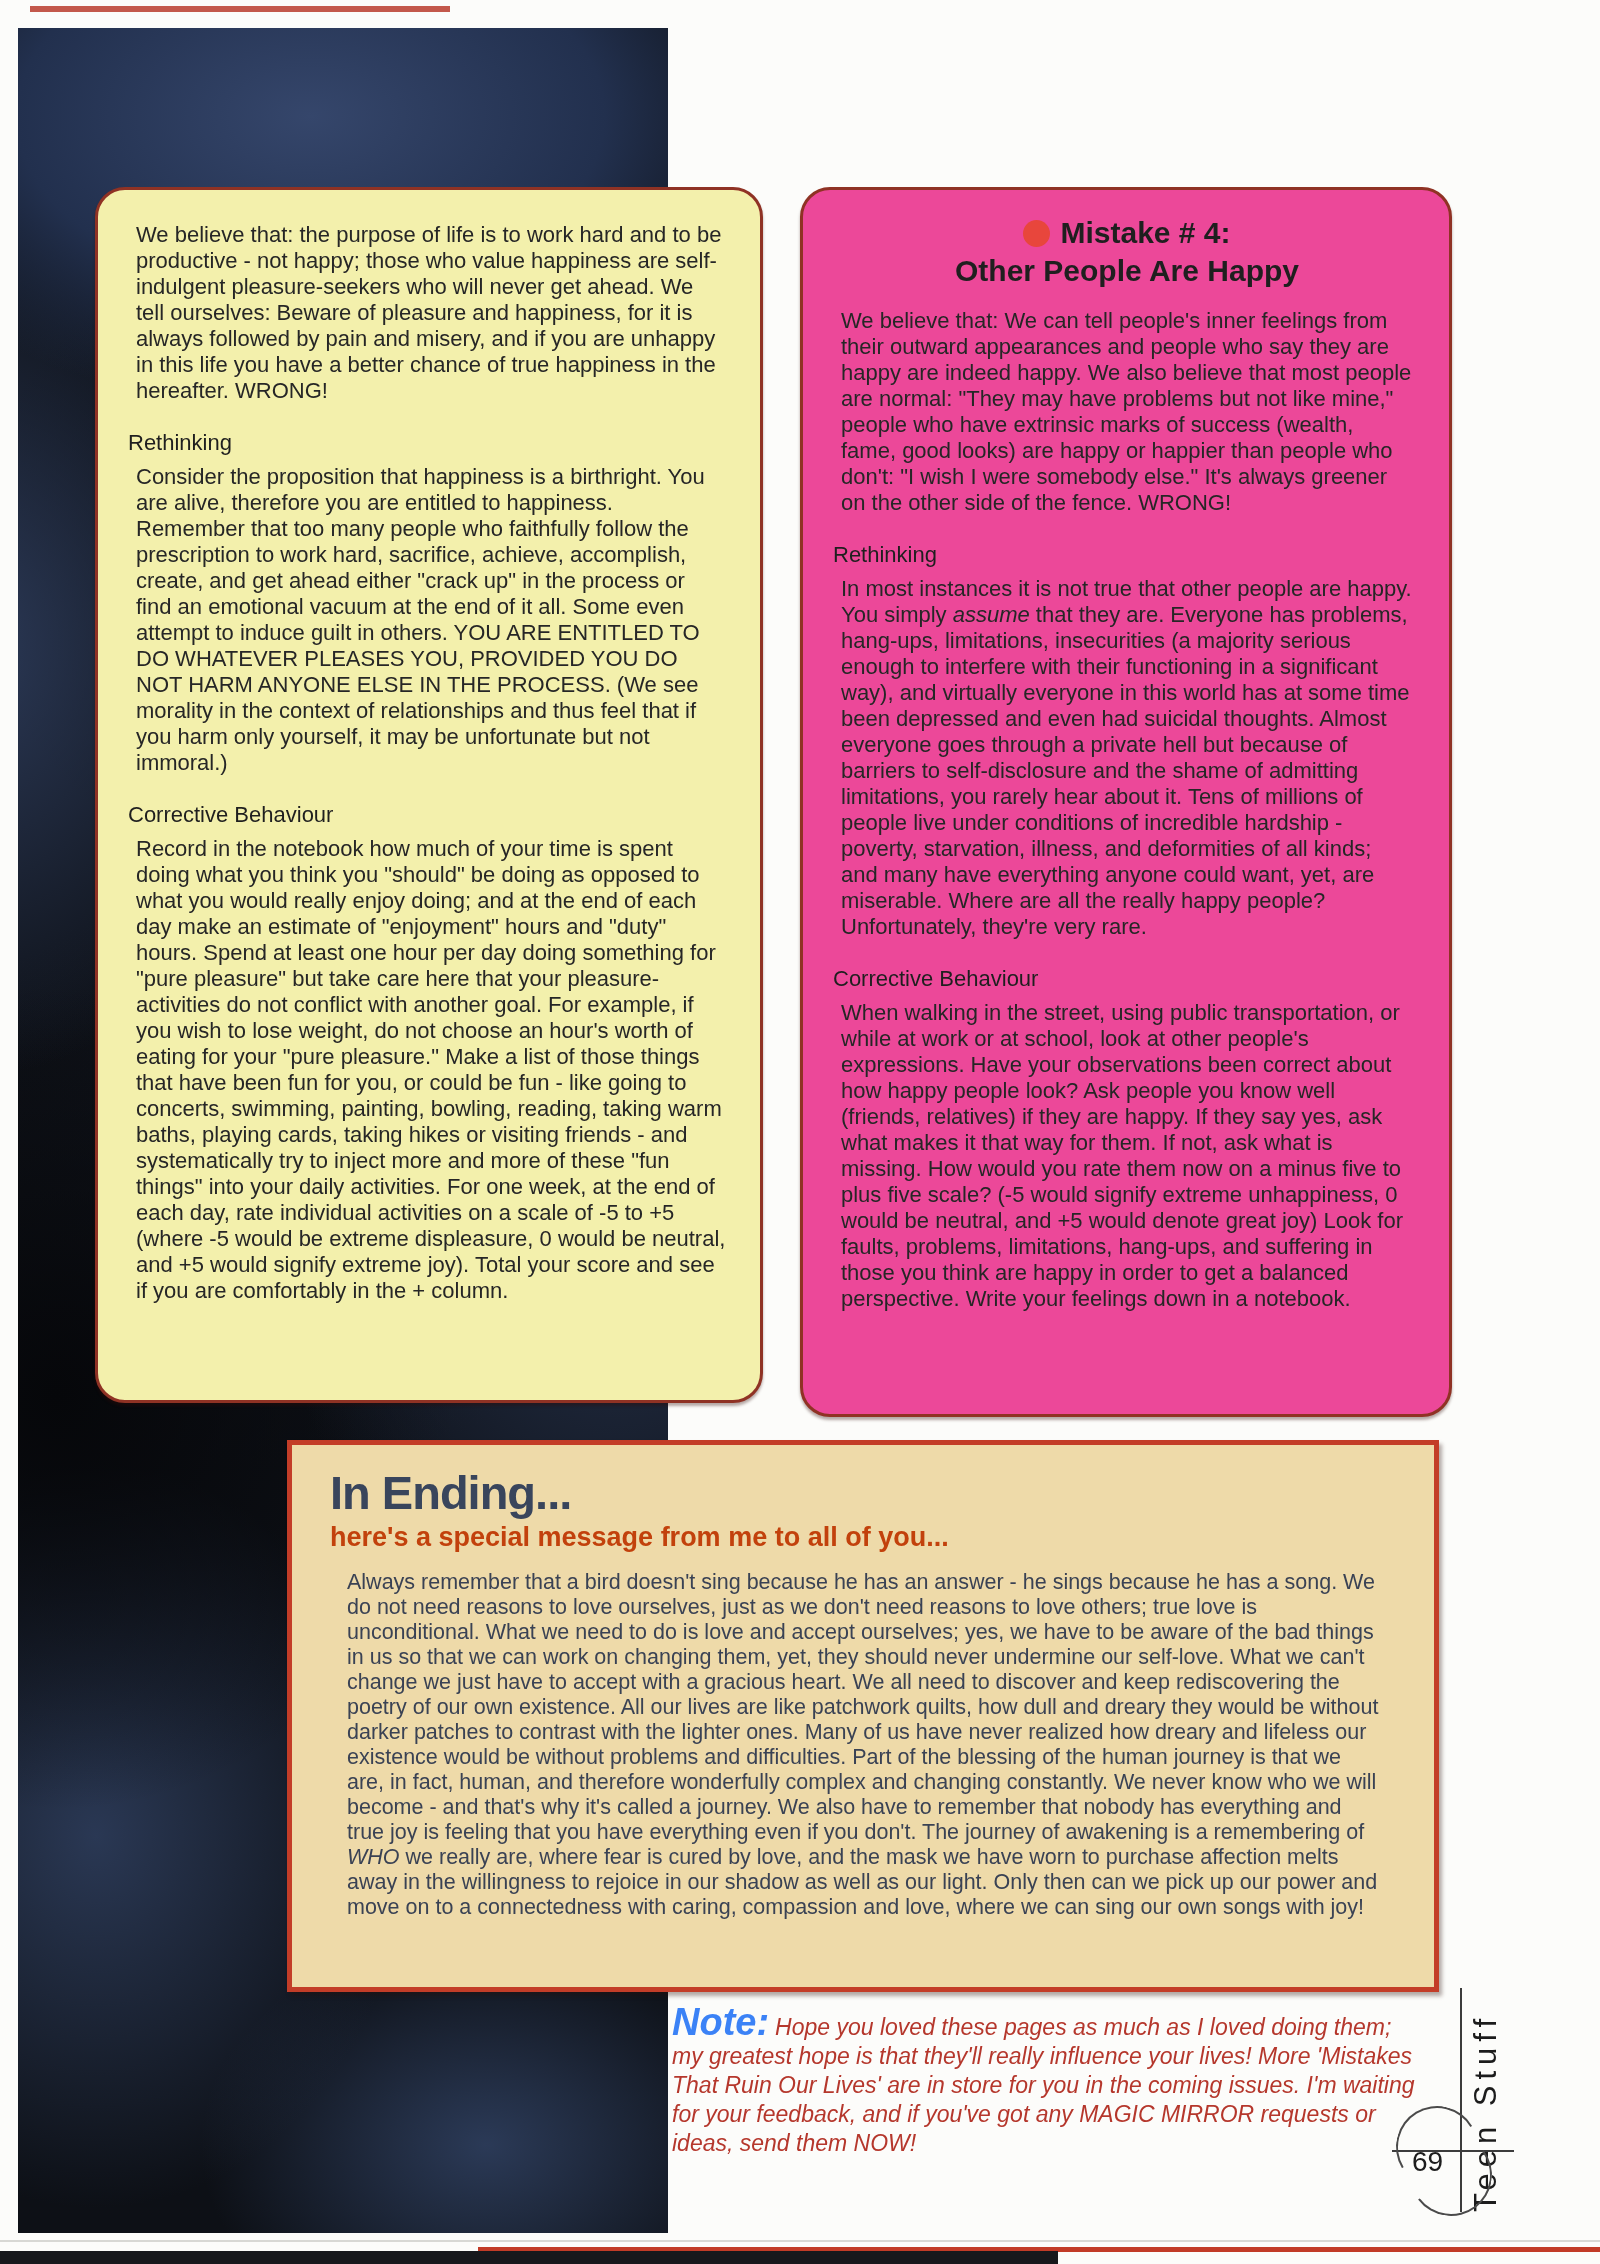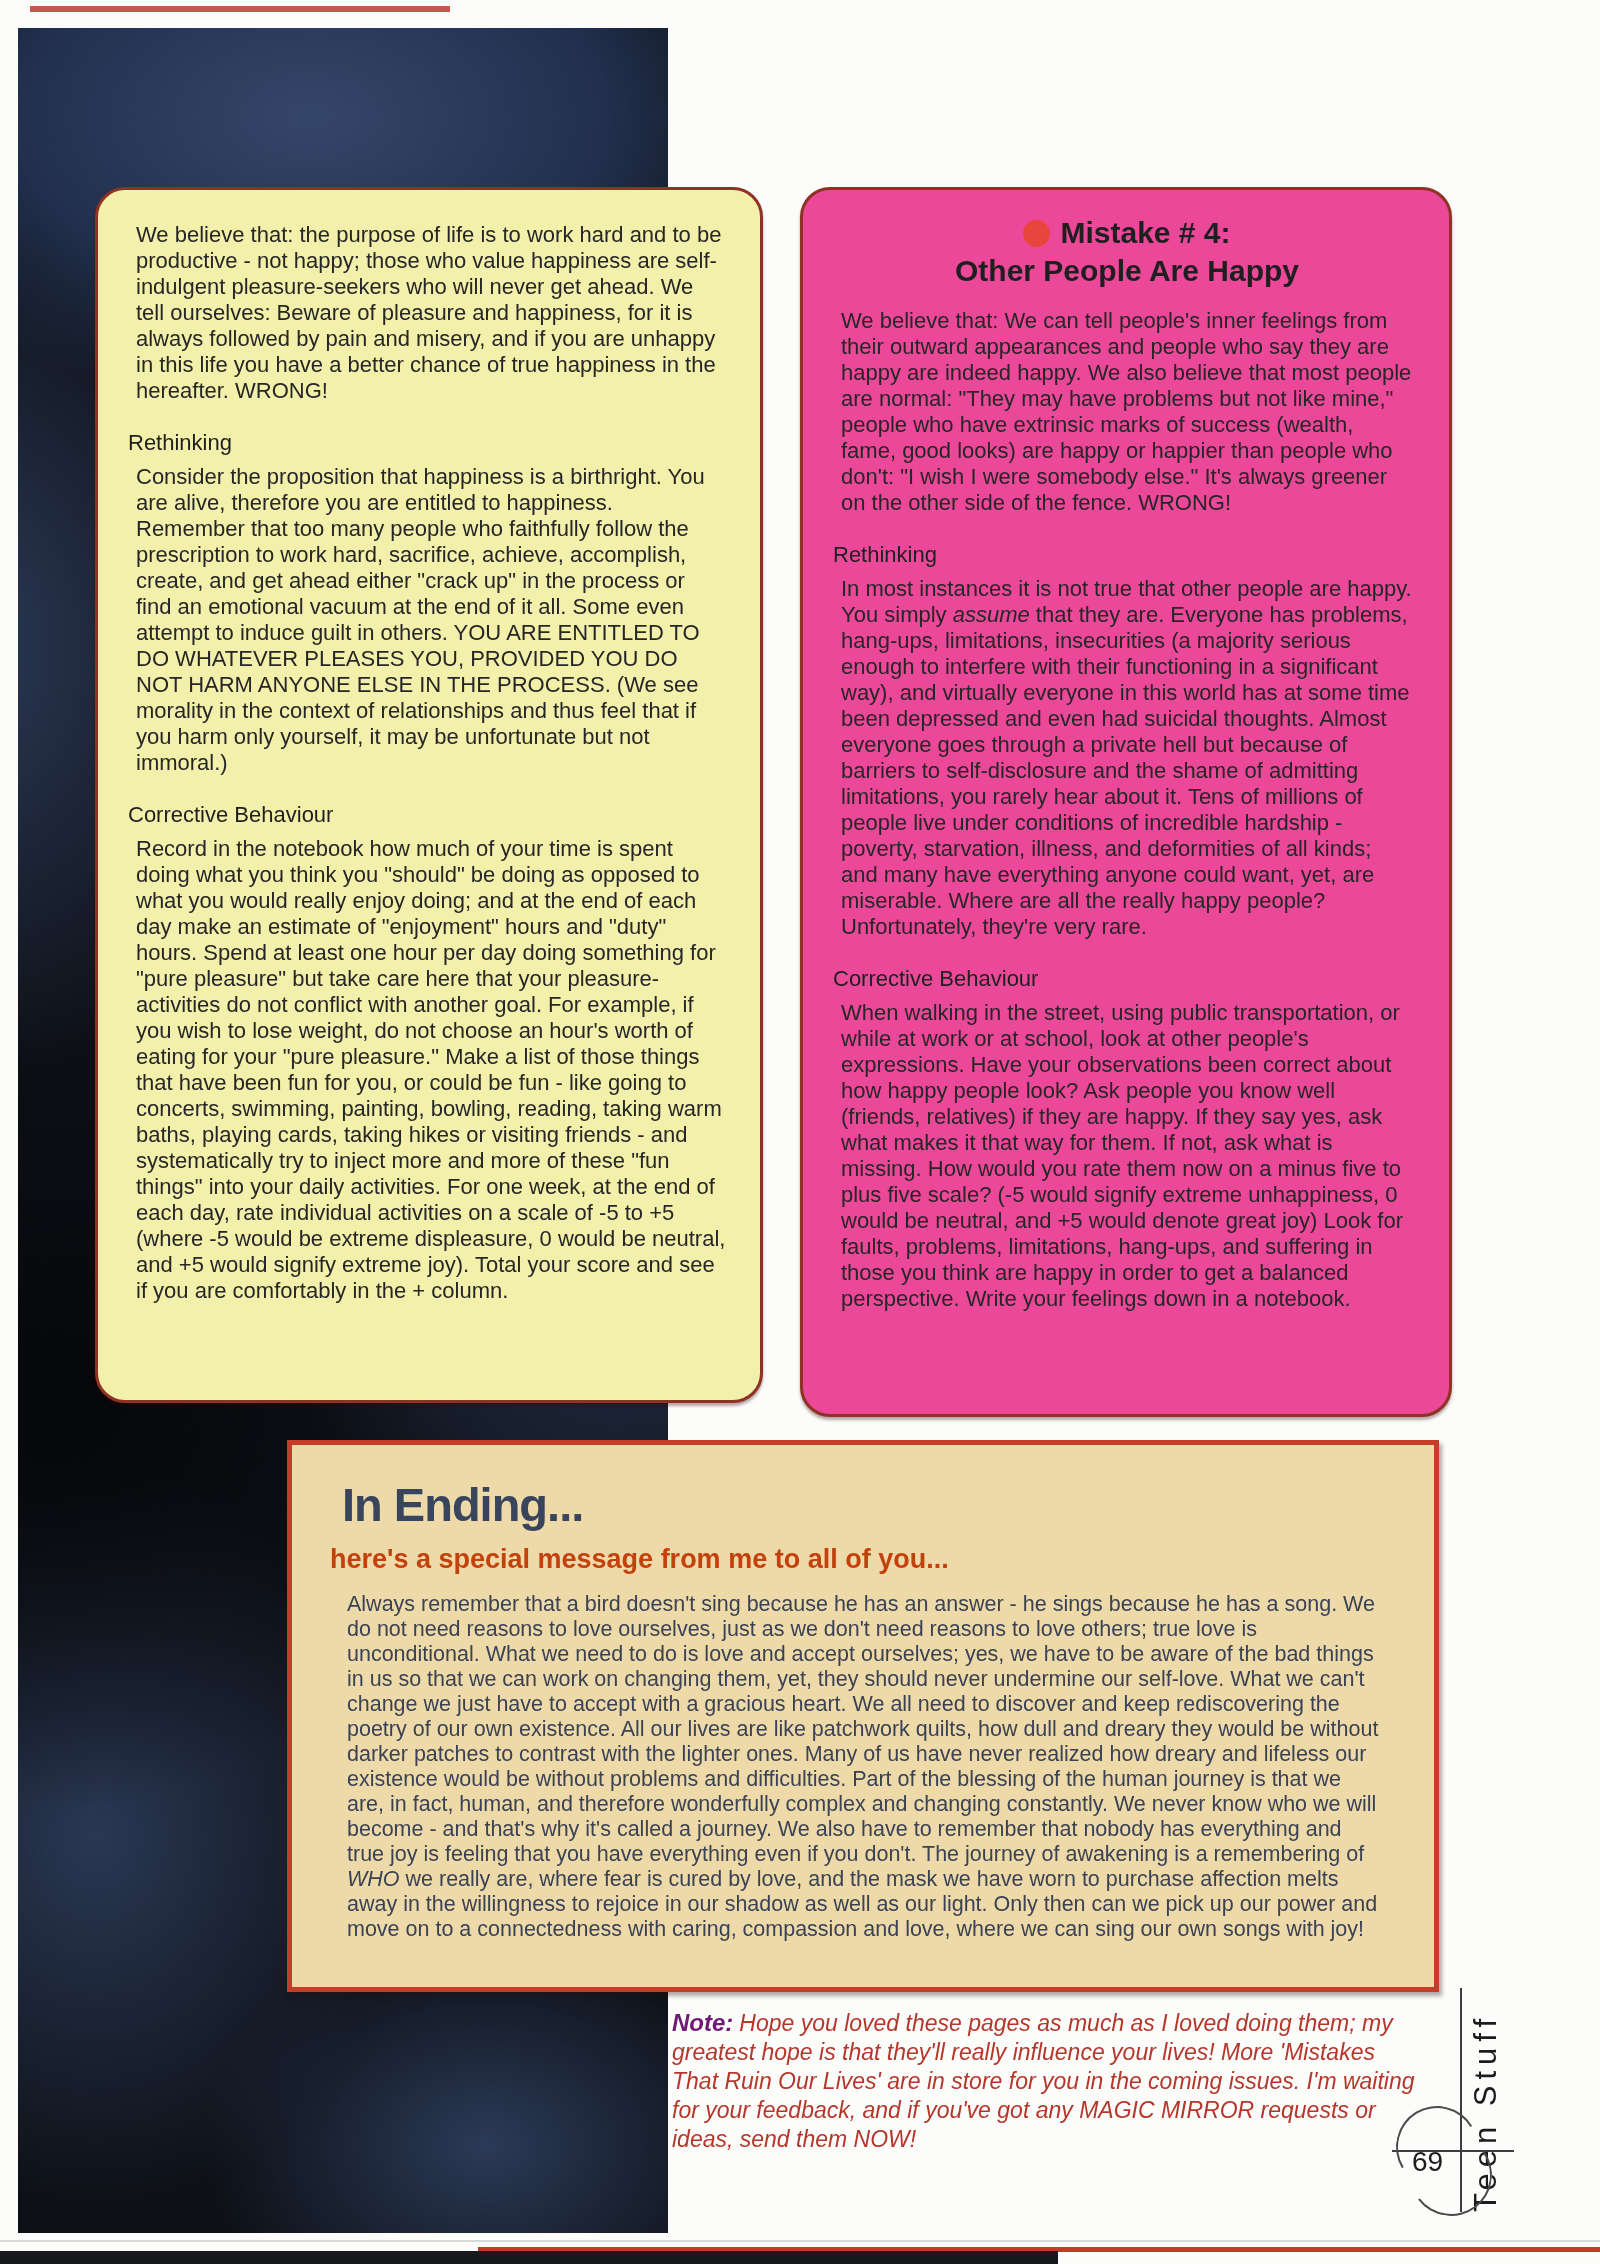--- a/index.html
+++ b/index.html
@@ -47,30 +47,30 @@
   .subhead{margin:26px 0 0 0;font-size:22px;line-height:26px;font-weight:normal;color:#1f1f1f;}
   .it{font-style:italic;}
 
   
   .ending{
     position:absolute;left:287px;top:1440px;width:1152px;height:552px;
     background:#eedaa9;border:5px solid #c33d28;box-sizing:border-box;
     padding:22px 36px 0 38px;color:#3a4254;
     box-shadow:3px 4px 4px rgba(40,15,10,.35);
   }
-  .ending-title{margin:12px;font-size:47px;line-height:52px;font-weight:bold;color:#39455c;letter-spacing:-1px;}
+  .ending-title{margin:0;font-size:47px;line-height:52px;font-weight:bold;color:#39455c;letter-spacing:-1px;}
   .ending-subtitle{margin:2px 0 4px 0;font-size:27px;line-height:32px;font-weight:bold;color:#c2410c;}
   .ending-body{margin:17px;font-size:21.5px;line-height:25px;color:#3a4254;}
 
   
   .note{
     position:absolute;left:672px;top:2008px;width:748px;margin:0;
     font-size:23px;line-height:29px;font-style:italic;color:#b5372c;
   }
-  .note-label{font-size:24px;font-weight:bold;color:#701a75;margin-right:6px;}
+  .note-label{font-size:38px;font-weight:bold;color:#3b82f6;margin-right:6px;}
 
   
   .teen-stuff{
     position:absolute;left:1468px;top:2212px;transform:rotate(-90deg);
     transform-origin:0 0;font-size:31px;letter-spacing:6px;color:#1c1c1c;
     white-space:nowrap;
   }
   .vline{position:absolute;left:1460px;top:1988px;width:2px;height:224px;background:#3c3c3c;}
   .hline{position:absolute;left:1392px;top:2150px;width:122px;height:2px;background:#3c3c3c;}
   .arc{position:absolute;width:82px;height:82px;border-radius:50%;border:2px solid #4a4a4a;box-sizing:border-box;}

